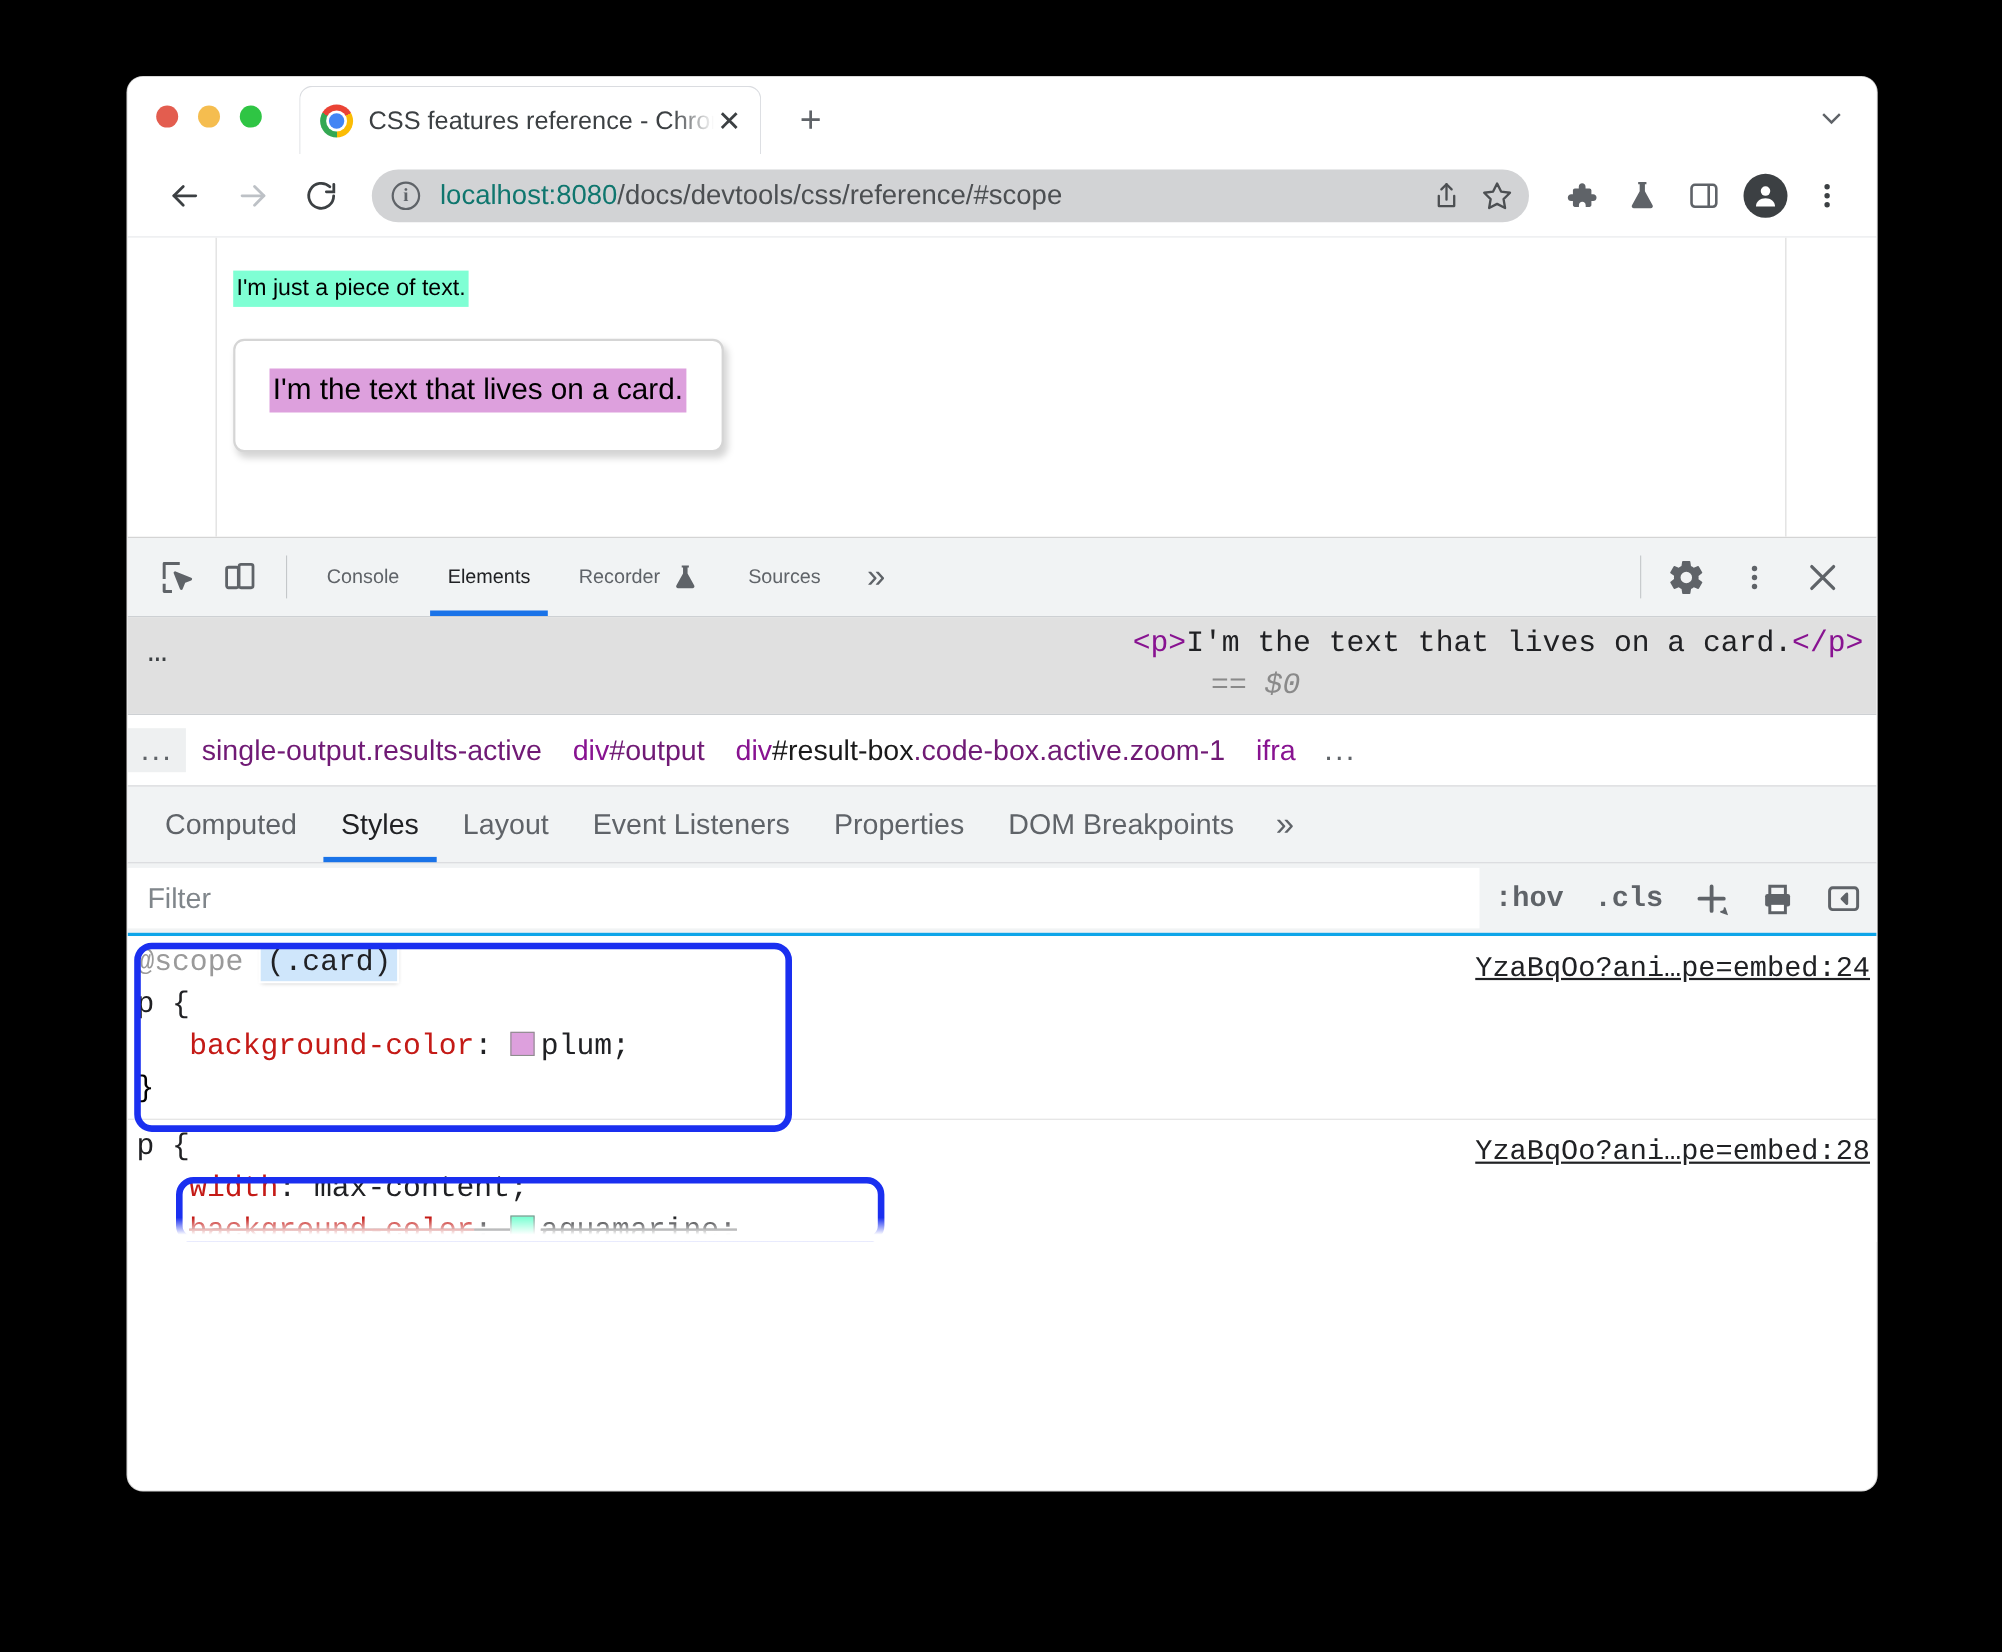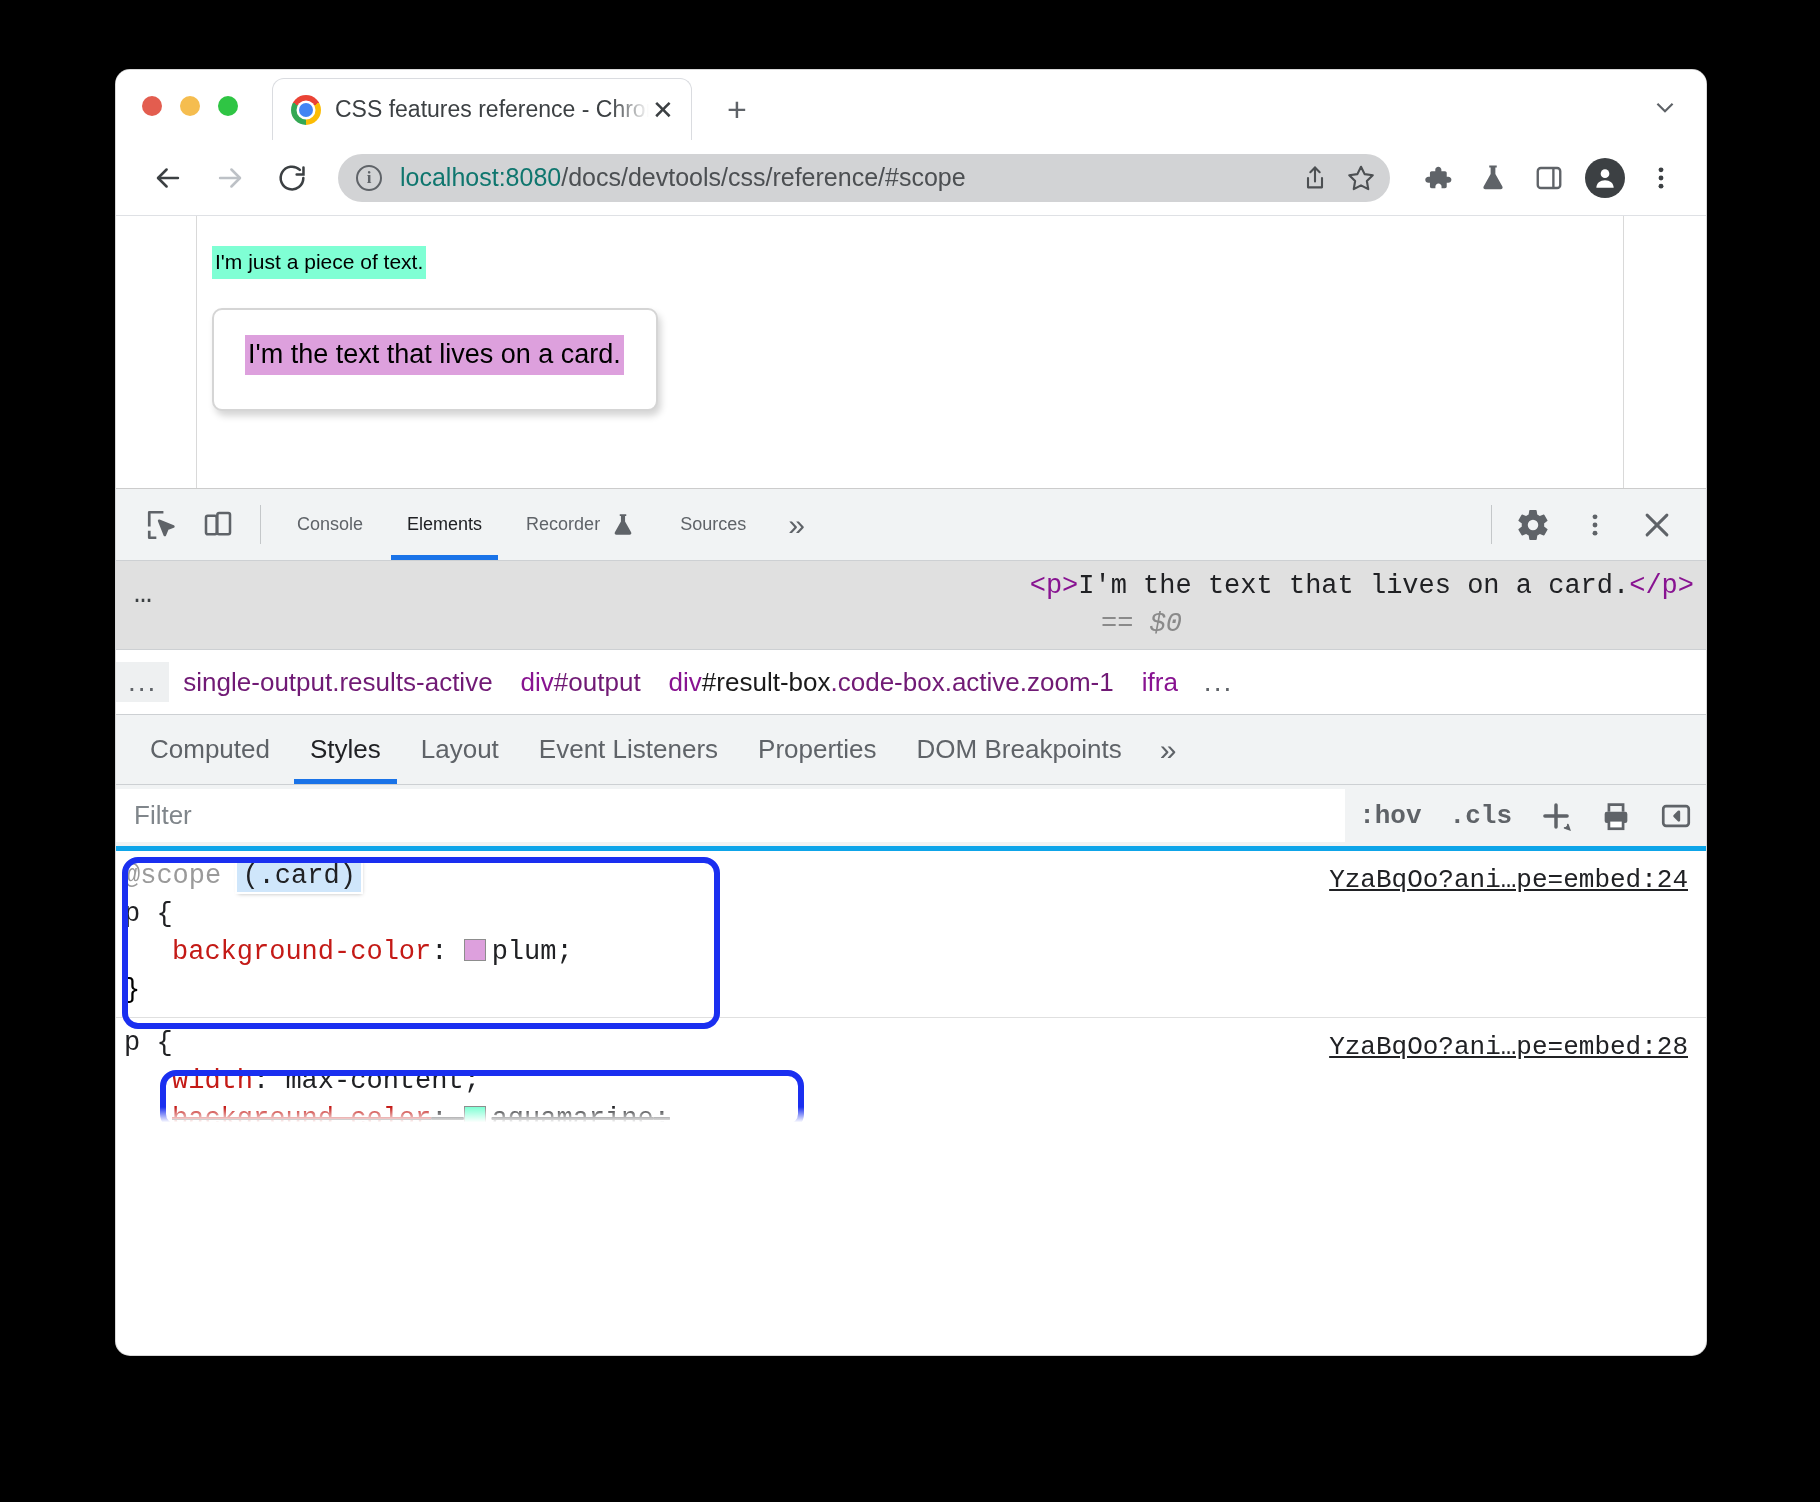--- a/index.html
+++ b/index.html
@@ -343,21 +343,21 @@
   #pane-more {
     display: flex; align-items: center;
     padding: 0 18px;
     font-size: 30px; color: #5f6368;
   }
 
   
   #filter-row {
     height: 66px;
     background: #f1f3f4;
-    border-bottom: 5px solid #0ea5e9;
+    border-bottom: 3px solid #0ea5e9;
     display: flex; align-items: stretch;
   }
   #filter-input {
     flex: 1 1 auto;
     background: #ffffff;
     border: none;
     margin: 4px 0 4px 0;
     padding: 0 18px;
     font-size: 26px;
     font-family: "Liberation Sans", sans-serif;
@@ -389,21 +389,21 @@
     font-size: 27px;
     line-height: 38px;
   }
   .rule {
     position: relative;
     padding: 6px 0 8px 0;
     border-bottom: 1px solid #e0e0e0;
   }
   .rule-src {
     position: absolute;
-    right: 18px; top: 10px;
+    right: 6px; top: 10px;
     font-size: 26px;
     color: #202124;
     text-decoration: underline;
     white-space: nowrap;
   }
   .code-line { padding-left: 8px; white-space: pre; }
   .code-indent { padding-left: 56px; white-space: pre; }
   .c-atrule { color: #9a9a9a; }
   .c-scope-arg {
     background: #cfe6fb;

